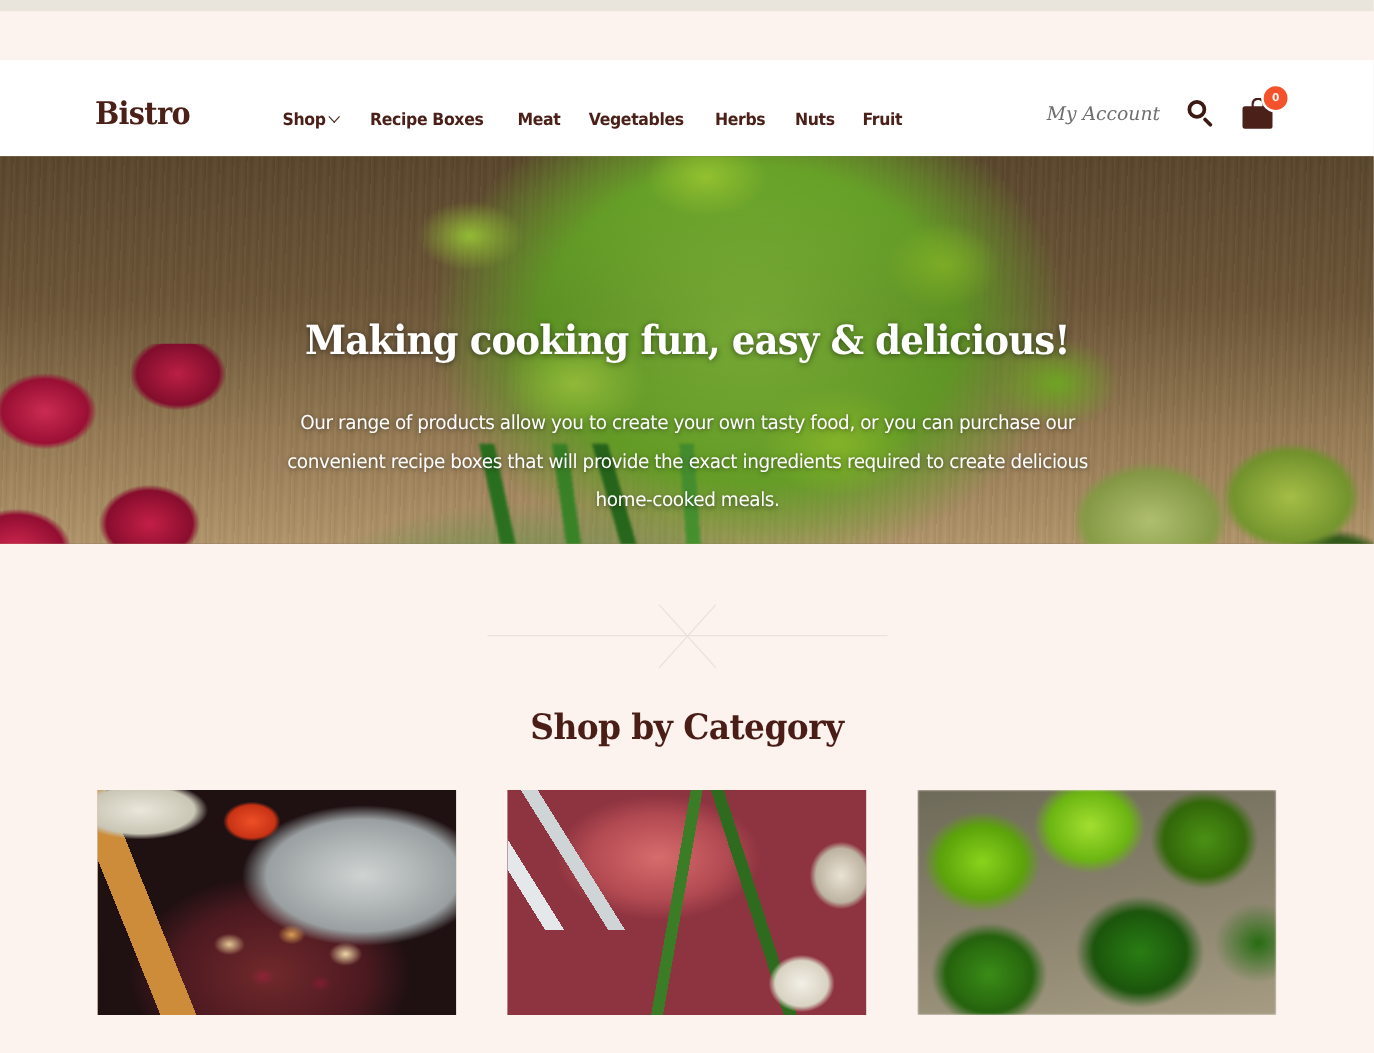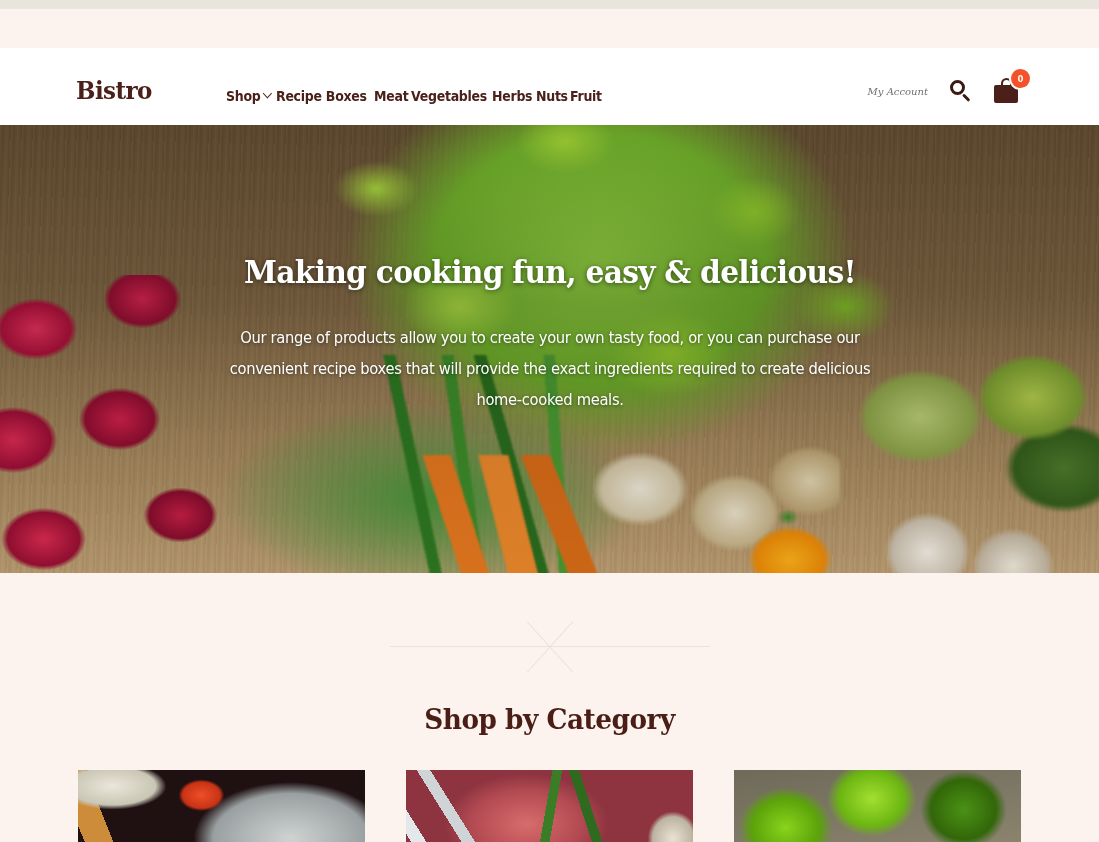--- a/index.html
+++ b/index.html
@@ -19,21 +19,21 @@
   }
   .logo {
     position:absolute; left:76px; top:30px;
     font-family:"DejaVu Serif", serif;
     font-weight:bold; font-size:25px; letter-spacing:-0.6px;
     color:#4A2019; line-height:1;
     transform:scaleX(0.92); transform-origin:left center;
   }
   .nav {
     position:absolute; left:226px; top:40px;
-    display:flex; align-items:center; justify-content:flex-end;
+    display:flex; align-items:center; gap:20px;justify-content:flex-end;
   }
   .nav-item {
     font-family:"DejaVu Sans", sans-serif;
     font-size:13.5px; font-weight:bold; color:#4A2019;
     letter-spacing:-0.3px; white-space:nowrap;
     display:flex; align-items:center; gap:4px;
     transform:scaleX(0.93); transform-origin:left center;
     cursor:pointer;
   }
   .chev { display:inline-block; width:9px; height:9px; position:relative; top:-2px; }
@@ -43,21 +43,21 @@
     border-right:1.6px solid #4A2019; border-bottom:1.6px solid #4A2019;
     transform:rotate(45deg);
   }
 
   .header-right {
     position:absolute; right:75px; top:28px;
     display:flex; align-items:center; gap:22px;
   }
   .my-account {
     font-family:"DejaVu Serif", serif;
-    font-style:italic; font-size:10px; color:#6E6E6E;
+    font-style:italic; font-size:15px; color:#6E6E6E;
     white-space:nowrap; cursor:pointer;
   }
   .search-icon { width:22px; height:22px; position:relative; cursor:pointer; }
   .search-icon .ring {
     position:absolute; left:0; top:0; width:15px; height:15px;
     border:3px solid #3C1A14; border-radius:50%;
   }
   .search-icon .handle {
     position:absolute; left:13px; top:13px; width:9px; height:3px;
     background:#3C1A14; transform:rotate(45deg); transform-origin:left center;
@@ -78,21 +78,21 @@
     width:19px; height:19px; border-radius:50%;
     background:#F4522A;
     display:flex; align-items:center; justify-content:center;
     color:#FFF6F0; font-size:8.5px; font-weight:bold;
     font-family:"DejaVu Sans", sans-serif;
     box-shadow:0 0 0 2px #FFFFFF;
   }
 
   
   .hero {
-    position:relative; width:1099px; height:448px; overflow:hidden;
+    position:relative; width:1099px; height:310px; overflow:hidden;
     background:#6B5436;
   }
   .hero-photo { position:absolute; inset:0; }
   .hero-photo .wood {
     position:absolute; inset:0;
     background:
       repeating-linear-gradient(92deg,
         rgba(255,255,255,0.045) 0px, rgba(0,0,0,0.05) 3px,
         rgba(255,255,255,0.03) 7px, rgba(0,0,0,0.06) 11px),
       linear-gradient(180deg,#5F4A2E 0%,#7E6340 35%,#A98A5E 70%,#C2A274 100%);

